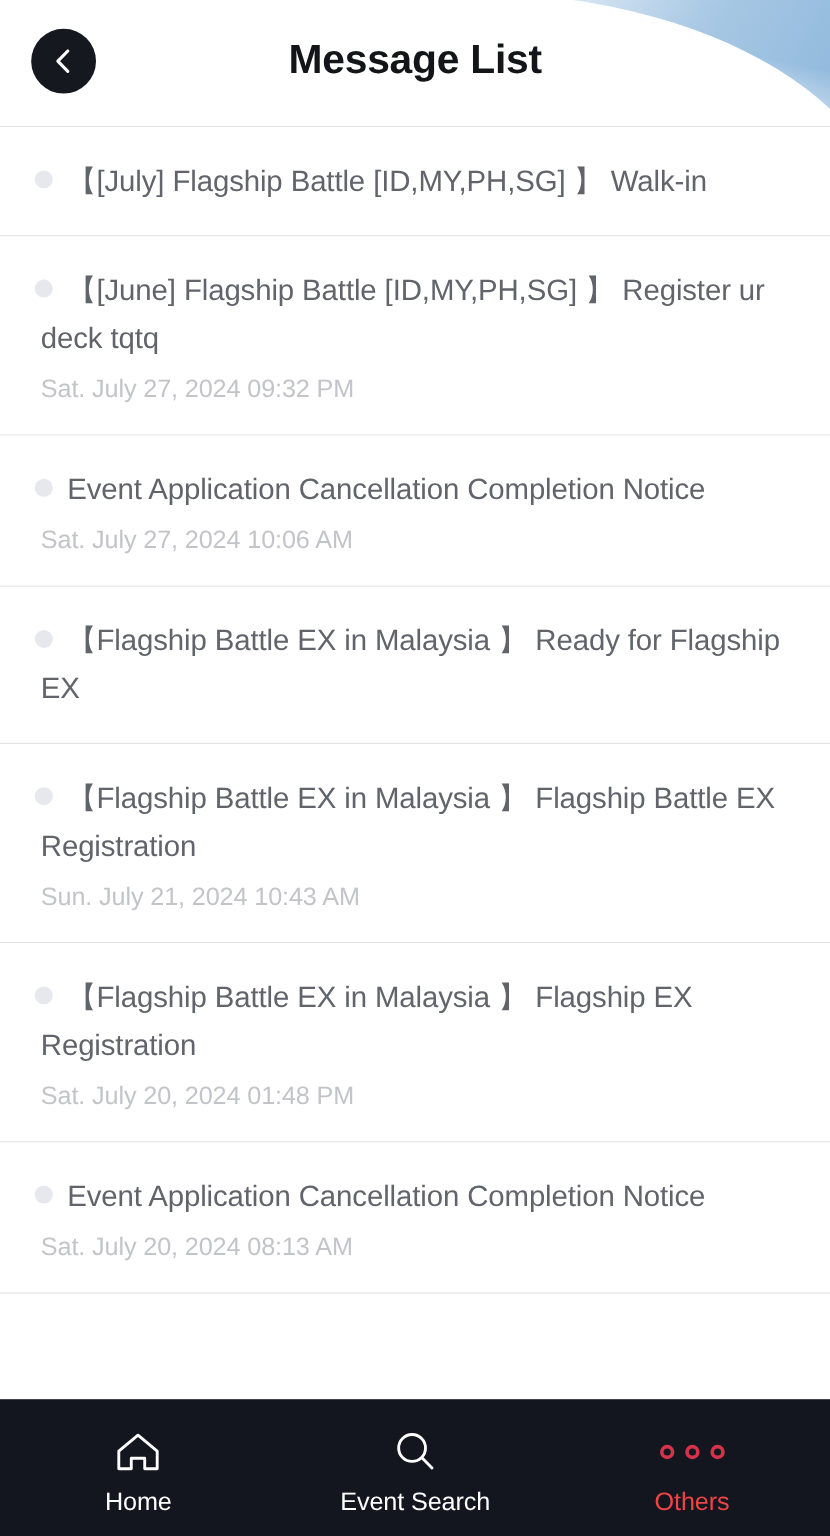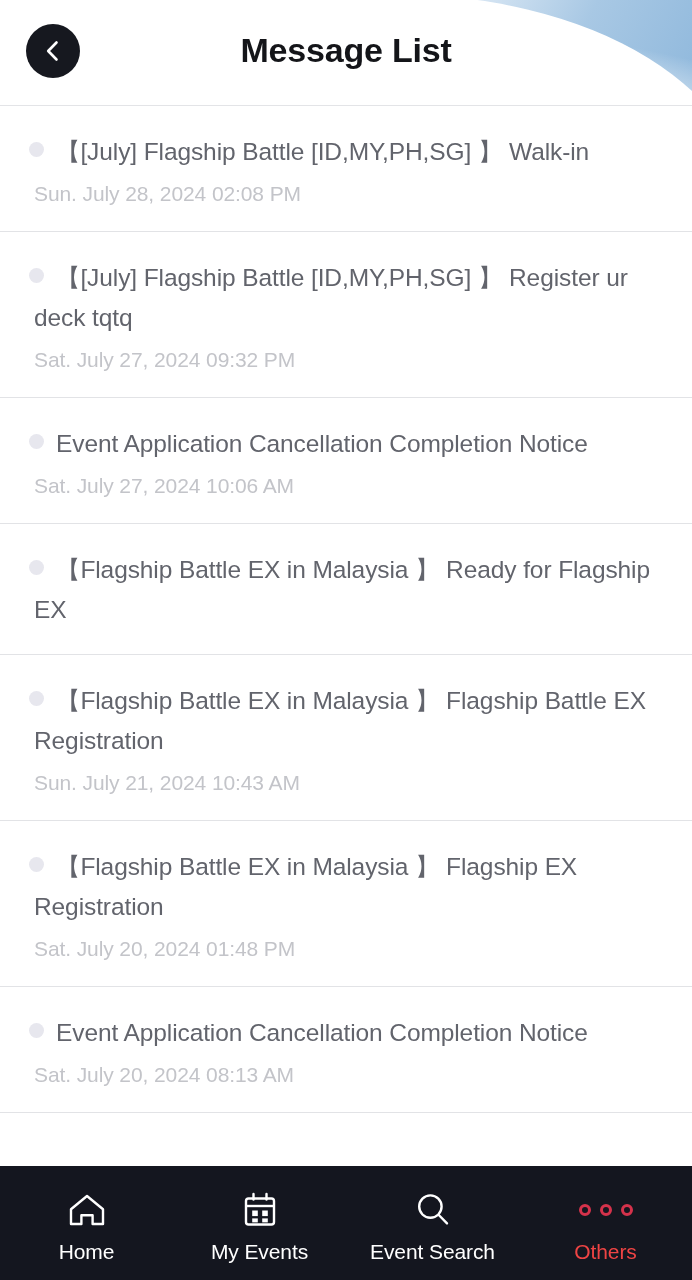--- a/index.html
+++ b/index.html
@@ -136,26 +136,25 @@
     </div>
 
     <div class="header-title">Message List</div>
   </div>
 
   <div class="list">
 
     <div class="msg-row">
       <span class="msg-dot"></span>
       <div class="msg-title">【[July] Flagship Battle [ID,MY,PH,SG] 】 Walk-in</div>
-      <div class="msg-date">Sun. July 28, 2024 02:08 PM</div>
-    </div>
-
-    <div class="msg-row">
-      <span class="msg-dot"></span>
-      <div class="msg-title">【[July] Flagship Battle [ID,MY,PH,SG] 】 Register ur deck tqtq</div>
+    </div>
+
+    <div class="msg-row">
+      <span class="msg-dot"></span>
+      <div class="msg-title">【[June] Flagship Battle [ID,MY,PH,SG] 】 Register ur deck tqtq</div>
       <div class="msg-date">Sat. July 27, 2024 09:32 PM</div>
     </div>
 
     <div class="msg-row">
       <span class="msg-dot"></span>
       <div class="msg-title">Event Application Cancellation Completion Notice</div>
       <div class="msg-date">Sat. July 27, 2024 10:06 AM</div>
     </div>
 
     <div class="msg-row">
@@ -187,34 +186,20 @@
 
     <div class="nav-item">
       <span class="nav-icon">
         <svg width="40" height="36" viewBox="0 0 40 36" fill="none">
           <path d="M4 17.2 L20 4 L36 17.2 V32 H25.6 V23.2 H14.4 V32 H4 Z" stroke="#ffffff" stroke-width="2.4" stroke-linejoin="round" stroke-linecap="round"></path>
         </svg>
       </span>
       <span class="nav-label">Home</span>
     </div>
 
-    <div class="nav-item">
-      <span class="nav-icon">
-        <svg width="38" height="38" viewBox="0 0 38 38" fill="none">
-          <path d="M12.5 3 V8.5 M25.5 3 V8.5" stroke="#ffffff" stroke-width="2.4" stroke-linecap="round"></path>
-          <rect x="5" y="7.5" width="28" height="26" rx="2.6" stroke="#ffffff" stroke-width="2.4"></rect>
-          <path d="M5 15 H33" stroke="#ffffff" stroke-width="2.4"></path>
-          <rect x="11.2" y="19.5" width="5.6" height="5.6" fill="#ffffff"></rect>
-          <rect x="21.2" y="19.5" width="5.6" height="5.6" fill="#ffffff"></rect>
-          <rect x="11.2" y="27.4" width="5.6" height="4" fill="#ffffff"></rect>
-          <rect x="21.2" y="27.4" width="5.6" height="4" fill="#ffffff"></rect>
-        </svg>
-      </span>
-      <span class="nav-label">My Events</span>
-    </div>
 
     <div class="nav-item">
       <span class="nav-icon">
         <svg width="40" height="40" viewBox="0 0 40 40" fill="none">
           <circle cx="17.4" cy="16.6" r="11.2" stroke="#ffffff" stroke-width="2.4"></circle>
           <path d="M25.8 25 L34 33.4" stroke="#ffffff" stroke-width="2.4" stroke-linecap="round"></path>
         </svg>
       </span>
       <span class="nav-label">Event Search</span>
     </div>

